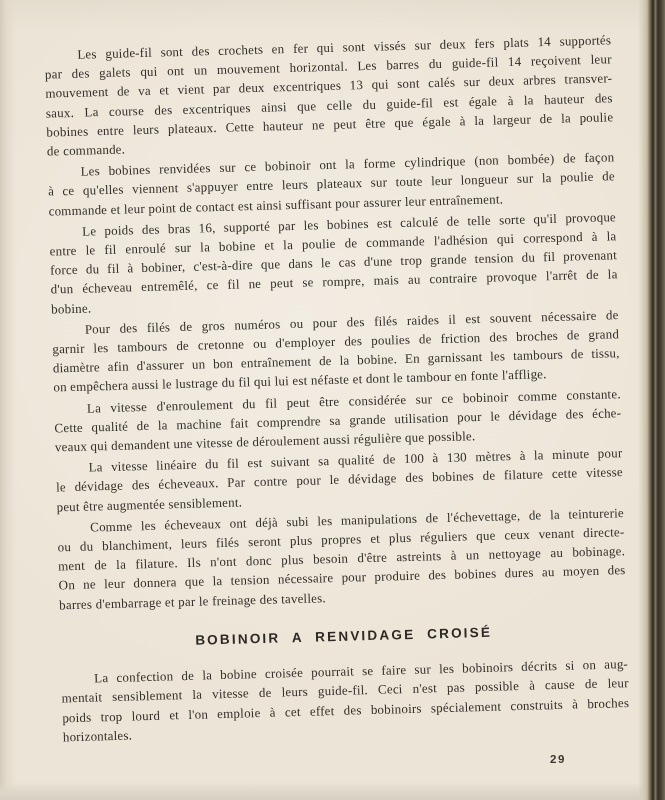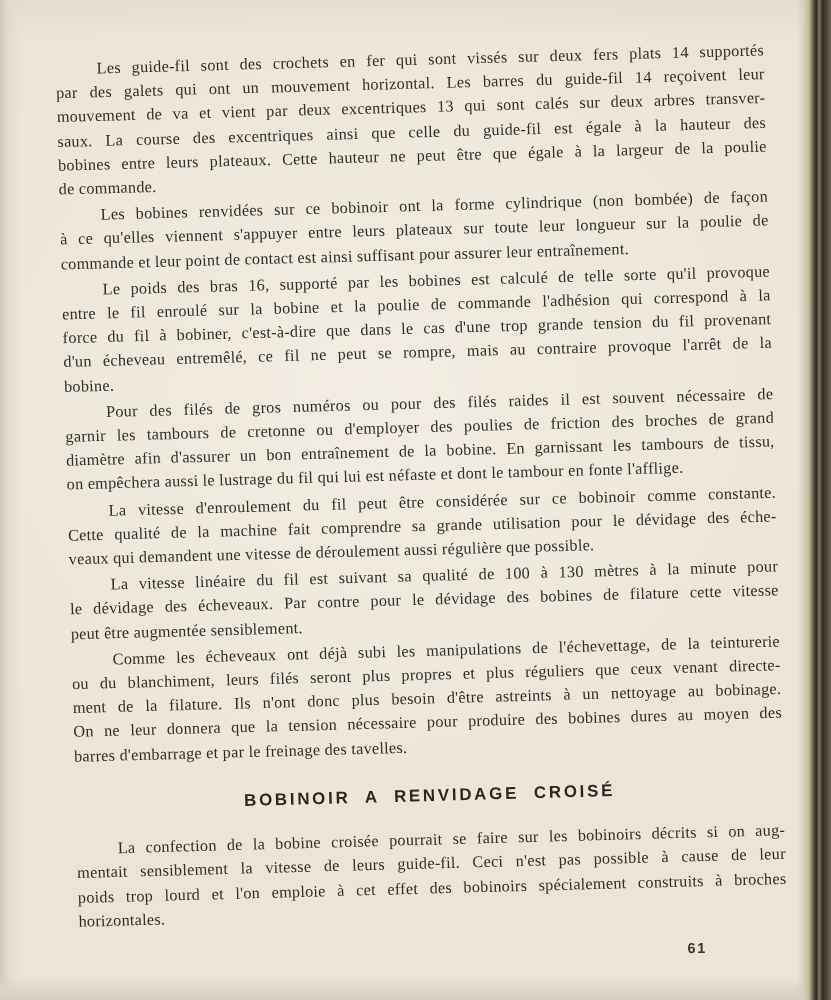--- a/index.html
+++ b/index.html
@@ -141,13 +141,13 @@
 
   <p class="para">
     <span class="ln ind">La confection de la bobine croisée pourrait se faire sur les bobinoirs décrits si on aug-</span>
     <span class="ln">mentait sensiblement la vitesse de leurs guide-fil. Ceci n'est pas possible à cause de leur</span>
     <span class="ln">poids trop lourd et l'on emploie à cet effet des bobinoirs spécialement construits à broches</span>
     <span class="ln end">horizontales.</span>
   </p>
 
 </div>
 
-<div class="page-number">61</div>
+<div class="page-number">29</div>
 
 </body></html>

